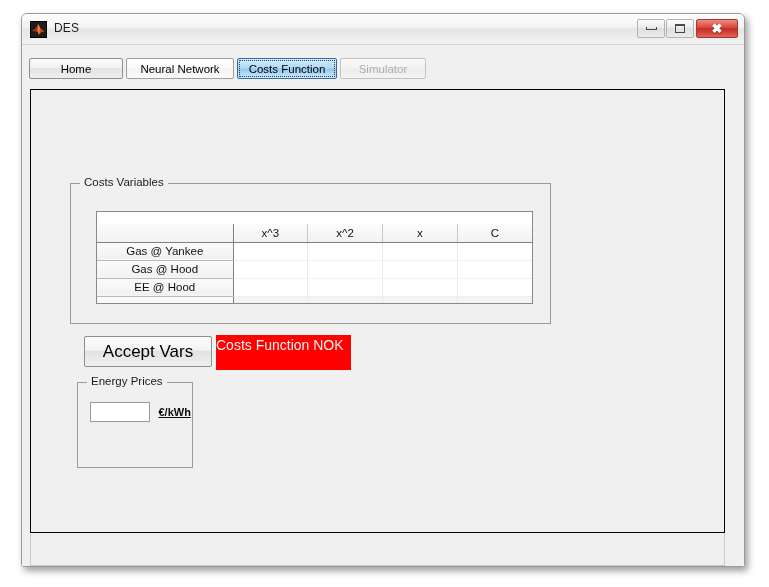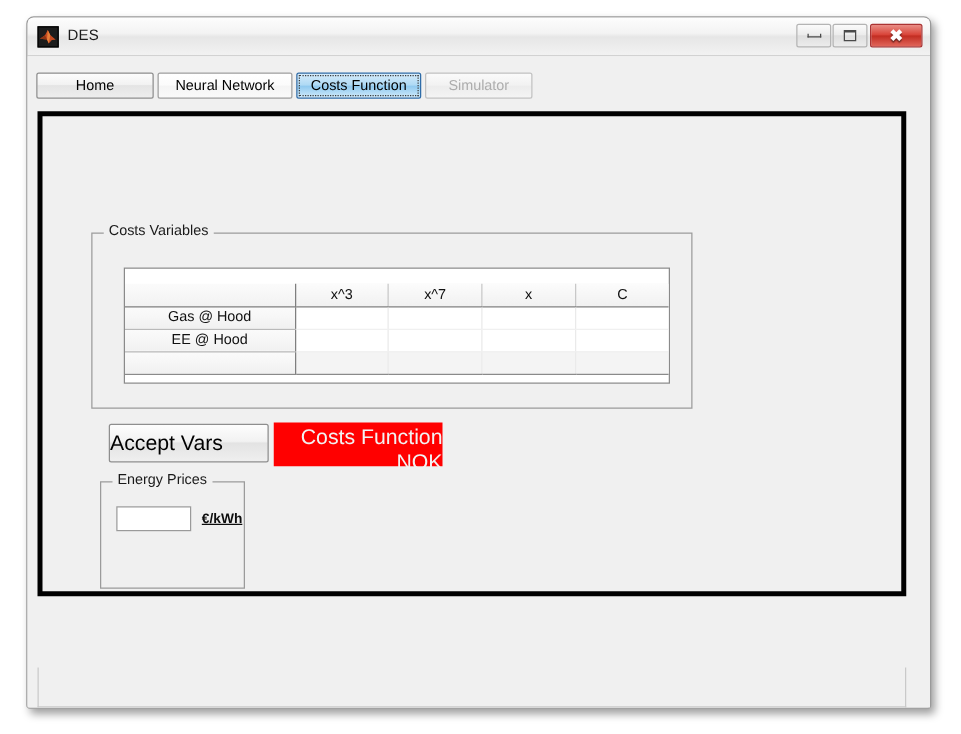--- a/index.html
+++ b/index.html
@@ -139,22 +139,22 @@
   }
   #tab-home        { left: 0px;   width: 94px; }
   #tab-neural      { left: 97px;  width: 108px; }
   #tab-costs       { left: 208px; width: 100px; }
   #tab-simulator   { left: 311px; width: 86px; }
 
   
   #content-panel {
     position: absolute;
     left: 8px;  top: 44px;
-    width: 695px; height: 388px;
-    border: 4px solid #000000;
+    width: 695px; height: 444px;
+    border: 1px solid #000000;
     background: #f0f0f0;
     box-sizing: border-box;
   }
   #footer-panel {
     position: absolute;
     left: 8px; top: 489px;
     width: 695px; height: 32px;
     border: 1px solid #c9c9c9;
     border-top: none;
     background: #f0f0f0;
@@ -240,39 +240,39 @@
   
   #accept-vars {
     position: absolute;
     left: 53px; top: 246px;
     width: 128px; height: 31px;
     border: 1px solid #8e8e8e;
     border-radius: 2px;
     background: linear-gradient(to bottom,#fdfdfd 0%, #f2f2f2 45%, #e3e3e3 50%, #efefef 100%);
     display: flex;
     align-items: center;
-    justify-content: flex-start;
+    justify-content: center;
     font-size: 17px;
     color: #000;
     box-sizing: border-box;
   }
 
   
   #status-box {
     position: absolute;
     left: 185px; top: 245px;
     width: 135px; height: 35px;
     background: #ff0000;
     box-sizing: border-box;
   }
   #status-box .status-text {
     position: absolute;
     left: 0; right: 0; top: 2px;
-    text-align: right;
-    font-size: 17px;
+    text-align: left;
+    font-size: 14px;
     color: #f2f2f2;
   }
 
   
   .price-row { position: absolute; left: 12px; }
   #price-row-1 { top: 19px; }
   #price-row-2 { top: 47px; }
   .price-input {
     width: 60px; height: 20px;
     border: 1px solid #9a9a9a;
@@ -346,27 +346,34 @@
 
       <div class="groupbox" id="gb-costs-vars">
         <div class="gb-title">Costs Variables</div>
 
         <div id="vars-table">
           <table>
             <thead>
               <tr>
                 <th class="corner-head"></th>
                 <th class="col-head">x^3</th>
-                <th class="col-head">x^7</th>
+                <th class="col-head">x^2</th>
                 <th class="col-head">x</th>
                 <th class="col-head">C</th>
               </tr>
             </thead>
             <tbody>
               <tr>
+                <td class="row-head">Gas @ Yankee</td>
+                <td class="data-cell"></td>
+                <td class="data-cell"></td>
+                <td class="data-cell"></td>
+                <td class="data-cell"></td>
+              </tr>
+              <tr>
                 <td class="row-head">Gas @ Hood</td>
                 <td class="data-cell"></td>
                 <td class="data-cell"></td>
                 <td class="data-cell"></td>
                 <td class="data-cell"></td>
               </tr>
               <tr>
                 <td class="row-head">EE @ Hood</td>
                 <td class="data-cell"></td>
                 <td class="data-cell"></td>

